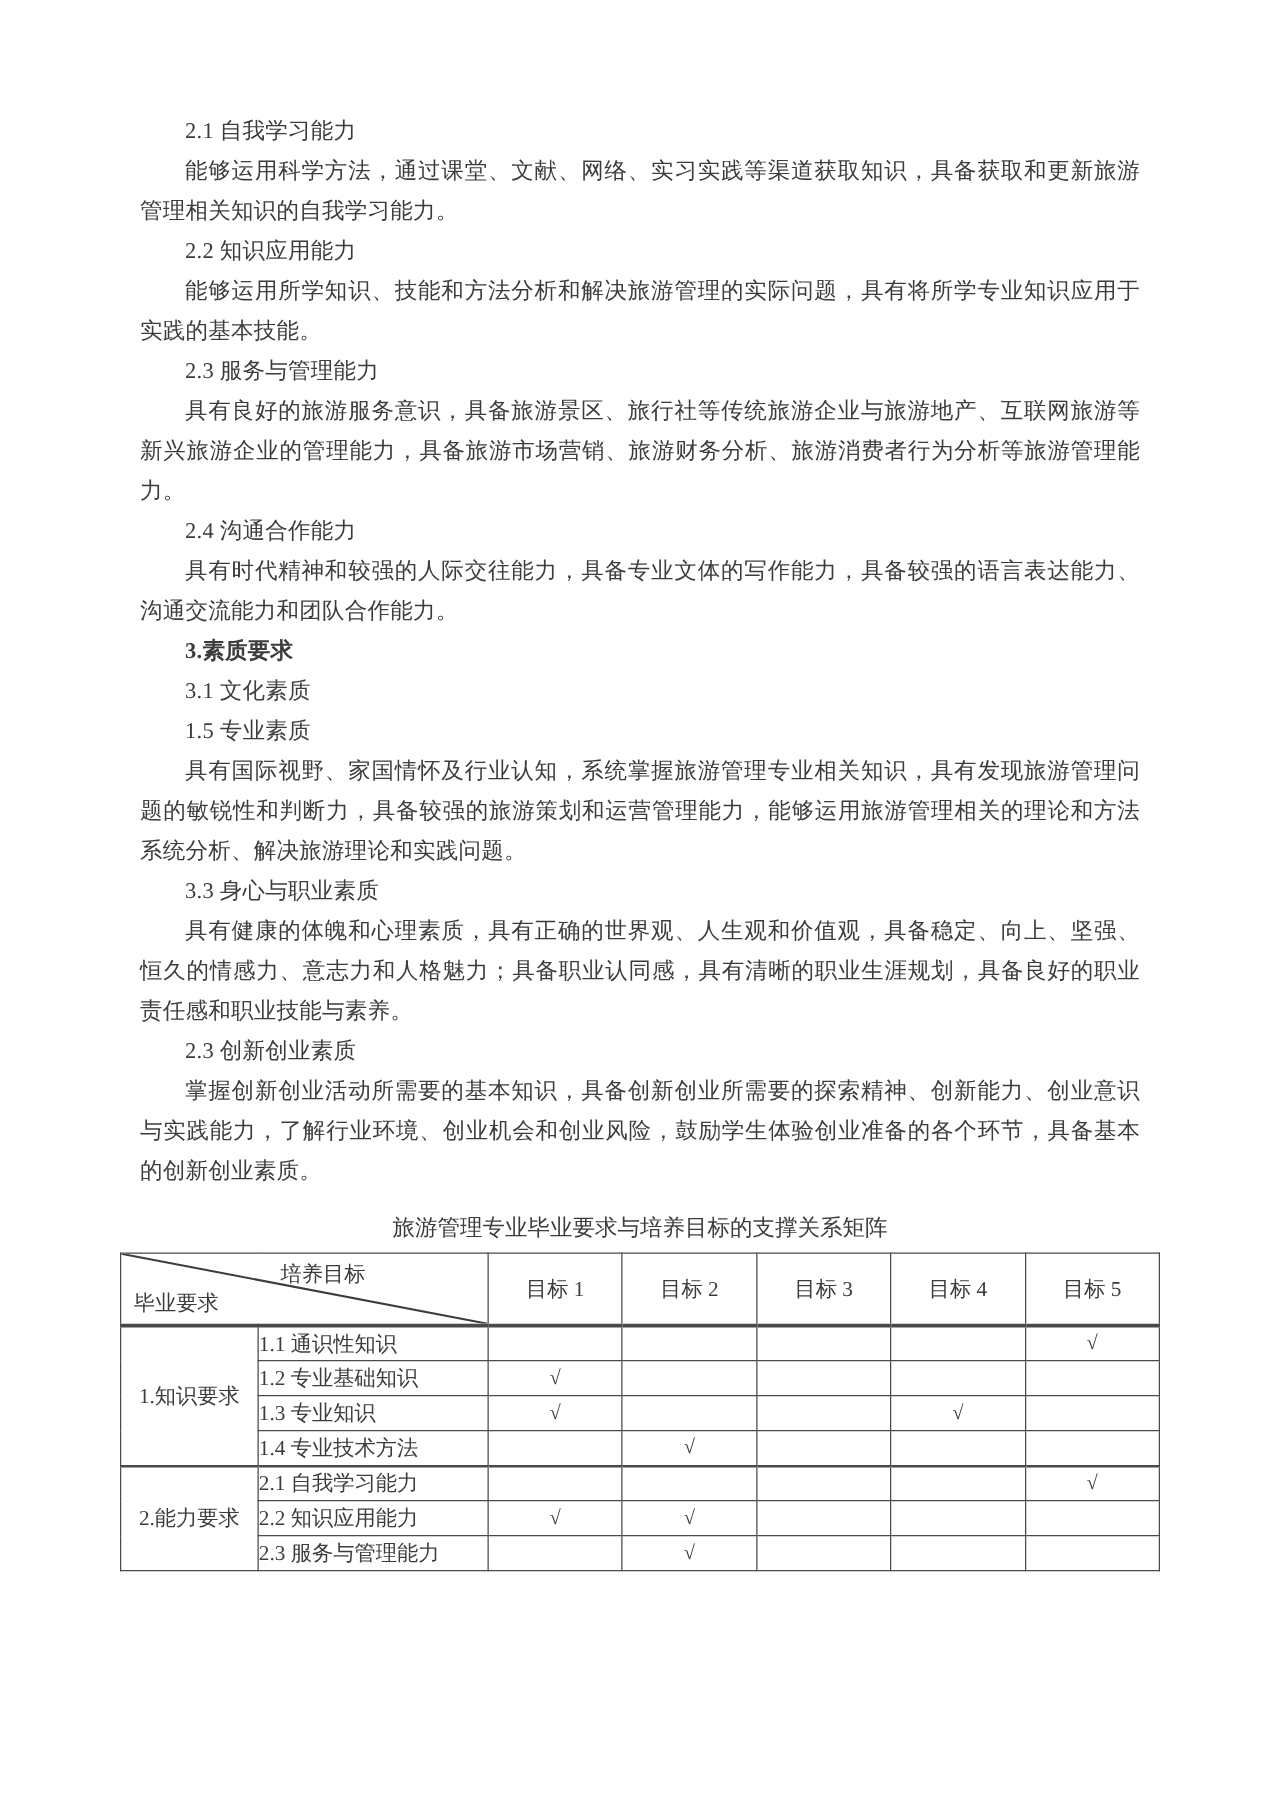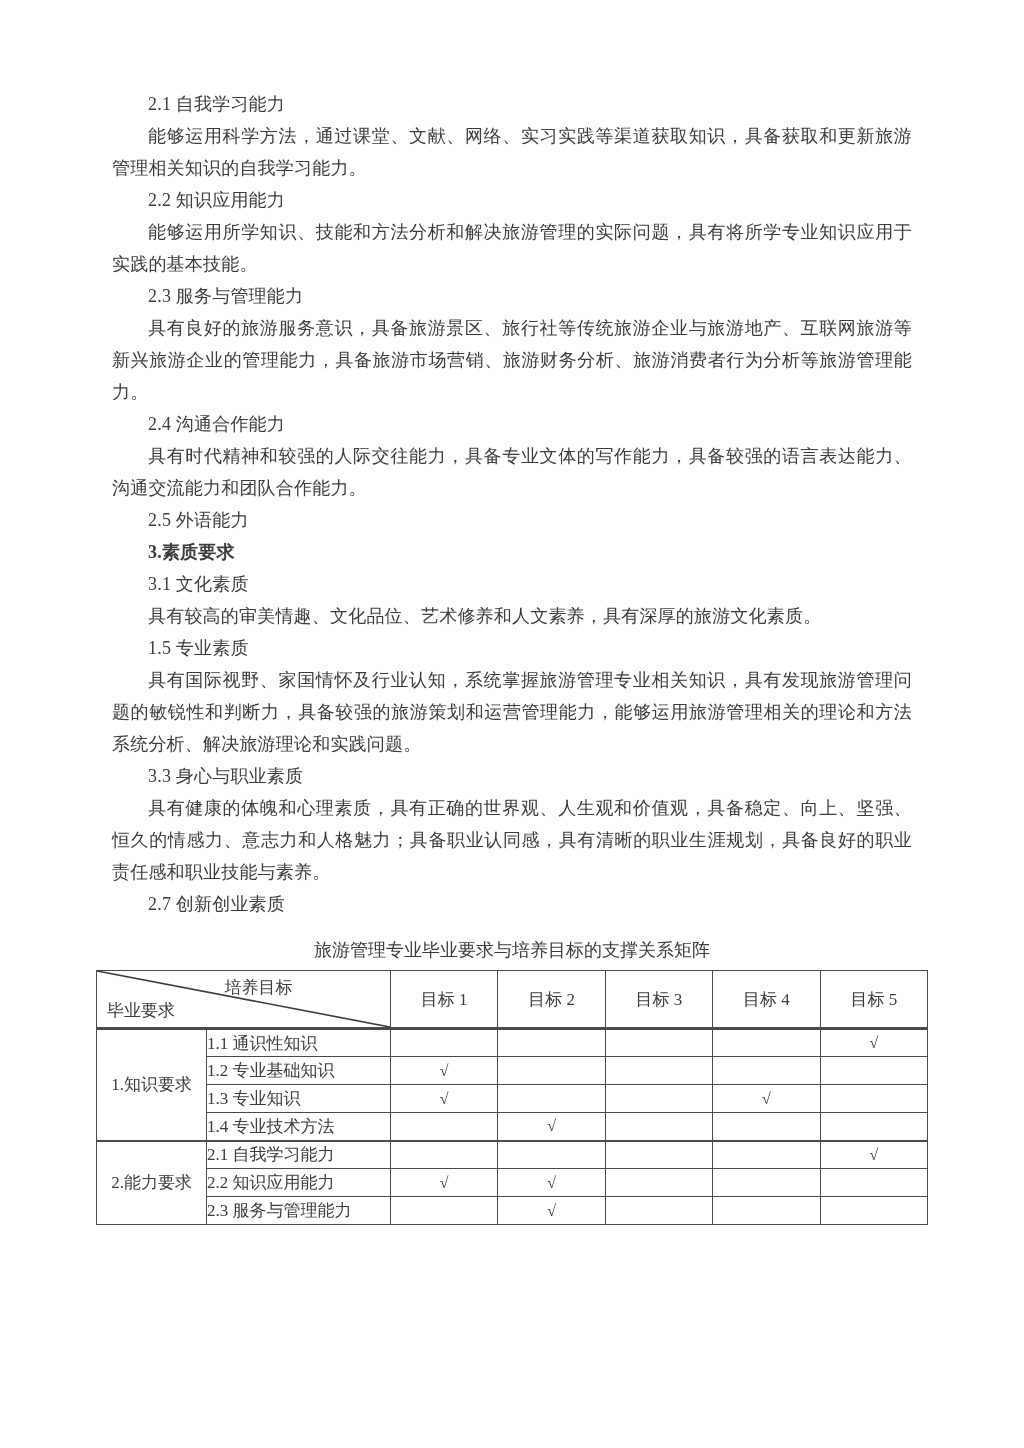--- a/index.html
+++ b/index.html
@@ -75,29 +75,28 @@
 
   <div class="text-content">
       <p class="heading">2.1 自我学习能力</p>
       <p class="para">能够运用科学方法，通过课堂、文献、网络、实习实践等渠道获取知识，具备获取和更新旅游管理相关知识的自我学习能力。</p>
       <p class="heading">2.2 知识应用能力</p>
       <p class="para">能够运用所学知识、技能和方法分析和解决旅游管理的实际问题，具有将所学专业知识应用于实践的基本技能。</p>
       <p class="heading">2.3 服务与管理能力</p>
       <p class="para">具有良好的旅游服务意识，具备旅游景区、旅行社等传统旅游企业与旅游地产、互联网旅游等新兴旅游企业的管理能力，具备旅游市场营销、旅游财务分析、旅游消费者行为分析等旅游管理能力。</p>
       <p class="heading">2.4 沟通合作能力</p>
       <p class="para">具有时代精神和较强的人际交往能力，具备专业文体的写作能力，具备较强的语言表达能力、沟通交流能力和团队合作能力。</p>
-      <p class="heading">2.5 外语能力</p>
       <p class="heading-bold">3.素质要求</p>
       <p class="heading">3.1 文化素质</p>
-      <p class="para">具有较高的审美情趣、文化品位、艺术修养和人文素养，具有深厚的旅游文化素质。</p>
       <p class="heading">1.5 专业素质</p>
       <p class="para">具有国际视野、家国情怀及行业认知，系统掌握旅游管理专业相关知识，具有发现旅游管理问题的敏锐性和判断力，具备较强的旅游策划和运营管理能力，能够运用旅游管理相关的理论和方法系统分析、解决旅游理论和实践问题。</p>
       <p class="heading">3.3  身心与职业素质</p>
       <p class="para">具有健康的体魄和心理素质，具有正确的世界观、人生观和价值观，具备稳定、向上、坚强、恒久的情感力、意志力和人格魅力；具备职业认同感，具有清晰的职业生涯规划，具备良好的职业责任感和职业技能与素养。</p>
-      <p class="heading">2.7 创新创业素质</p>
+      <p class="heading">2.3 创新创业素质</p>
+      <p class="para">掌握创新创业活动所需要的基本知识，具备创新创业所需要的探索精神、创新能力、创业意识与实践能力，了解行业环境、创业机会和创业风险，鼓励学生体验创业准备的各个环节，具备基本的创新创业素质。</p>
     </div>
 
   <div class="table-title">旅游管理专业毕业要求与培养目标的支撑关系矩阵</div>
 
   <table class="matrix">
     <colgroup>
       <col class="c-group">
         <col class="c-item">
       <col class="c-goal">
         <col class="c-goal">

